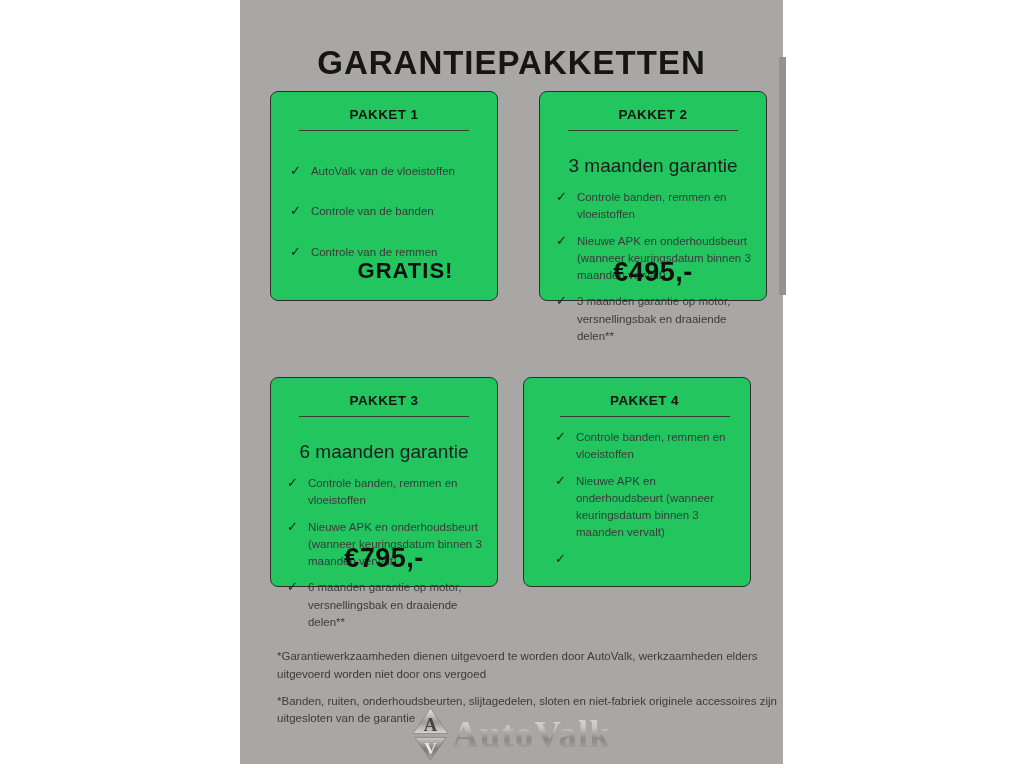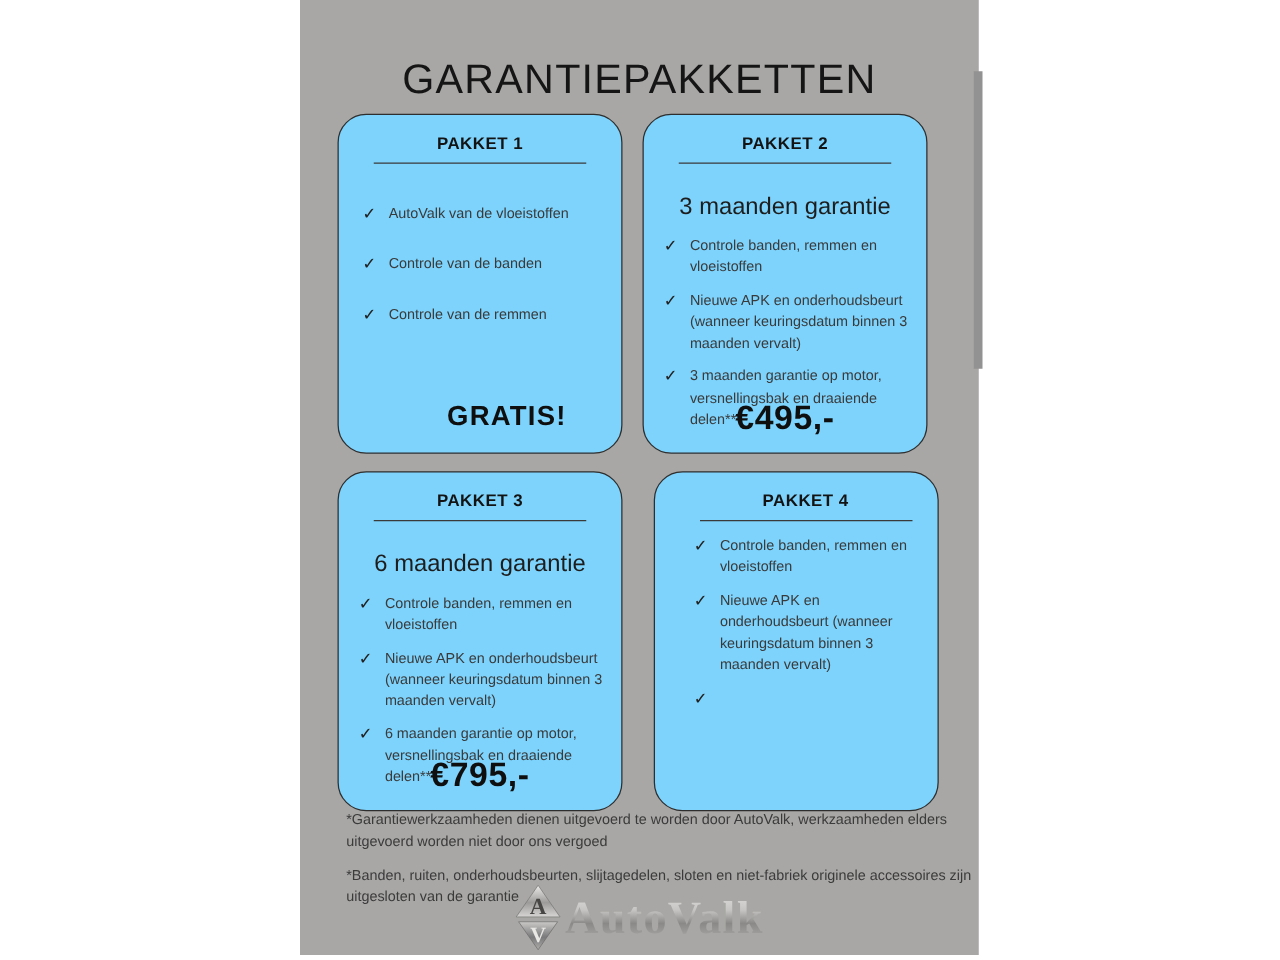--- a/index.html
+++ b/index.html
@@ -10,30 +10,30 @@
   .poster {
     position:absolute; left:240px; top:0; width:543px; height:764px;
     background:#a8a7a5;
   }
   .scroll-thumb {
     position:absolute; left:539px; top:57px; width:7px; height:238px;
     background:#929292;
   }
   .title {
     position:absolute; top:22px; left:0; width:100%; text-align:center;
-    font-size:33px; font-weight:400; letter-spacing:1px; color:#151515;
+    font-size:33px; font-weight:700; letter-spacing:1px; color:#151515;
     white-space:nowrap;
   }
   .card {
-    position:absolute; width:228px; height:272px; box-sizing:border-box;
-    background:#7dd3fc; border:1.6px solid #2e2e2e; border-radius:23px;
+    position:absolute; width:228px; height:210px; box-sizing:border-box;
+    background:#22c55e; border:1.6px solid #2e2e2e; border-radius:8px;
     padding:10px 13px 12px;
   }
   .card-1 { left:30px;  top:91px; }
-  .card-2 { left:274px; top:91px; }
+  .card-2 { left:299px; top:91px; }
   .card-3 { left:30px;  top:377px; }
   .card-4 { left:283px; top:377px;padding-left:28px; }
   .card-name {
     margin:5px 0 0; text-align:center; font-size:13.5px; font-weight:bold;
     letter-spacing:0.4px; color:#131313;
   }
   .card-rule { width:170px; margin:8px auto 0; border-bottom:1.3px solid #3a3a3a; }
   .card-subtitle {
     margin:24px 0 0; text-align:center; font-size:19px; font-weight:400; color:#1d1d1d;
   }

